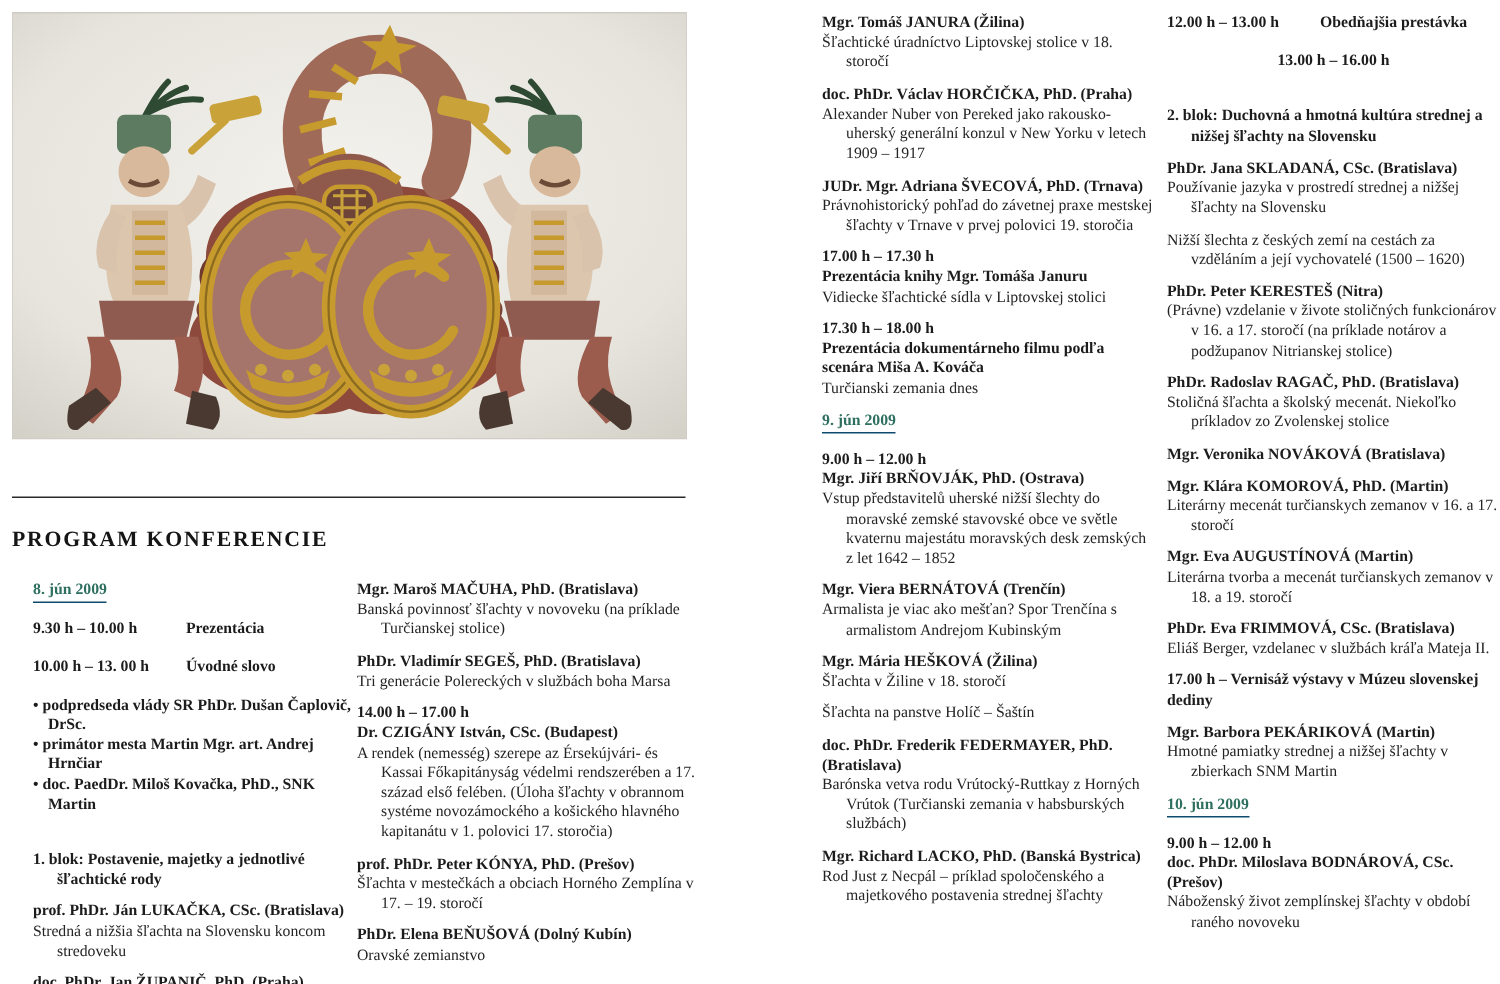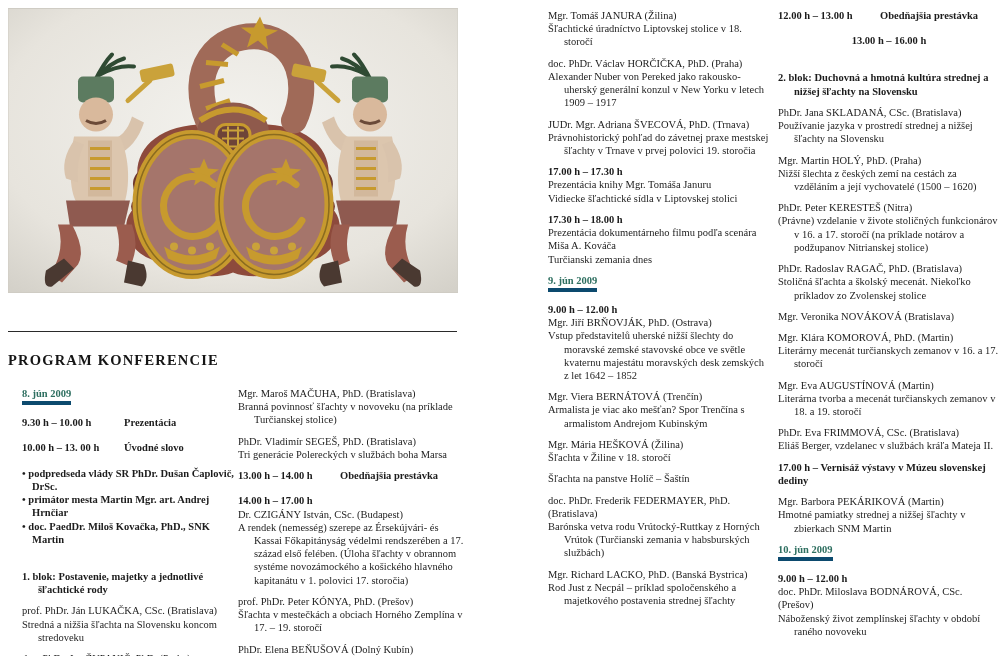--- a/index.html
+++ b/index.html
@@ -16,36 +16,36 @@
     font-weight:bold;font-size:14.5px;letter-spacing:1.2px;color:#151515;
   }
   .col{position:absolute;font-size:10.5px;line-height:1.26;}
   #col1{left:22px;top:387px;width:213px;}
   #col2{left:238px;top:387px;width:226px;}
   #col3{left:548px;top:9px;width:221px;}
   #col4{left:778px;top:9px;width:222px;}
   .entry{margin-bottom:8px;}
   .date-wrap{margin-bottom:11px;}
   .date{
-    color:#2e6f60;font-weight:bold;border-bottom:4px solid #0c4a6e;
+    color:#2e6f60;font-weight:bold;border-bottom:1px solid #0c4a6e;
     display:inline-block;padding-bottom:1px;
   }
   .timerow{margin-bottom:12px;}
   .time{font-weight:bold;}
   .timerow .time{display:inline-block;min-width:92px;margin-right:10px;}
   .timelabel{font-weight:bold;}
   .bullets{margin-bottom:10px;}
   .bullet{padding-left:10px;text-indent:-10px;font-weight:bold;}
   .bullet::before{content:"• ";}
   .block{
     font-weight:bold;
     padding-left:16px;text-indent:-16px;margin-top:24px;
   }
   .blockwrap .time{display:block;margin-bottom:2px;text-align:center;}
-  .name{font-weight:normal;}
+  .name{font-weight:bold;}
   .speaker .time{display:block;}
   .title{padding-left:16px;text-indent:-16px;color:#242424;}
   .note{font-weight:bold;}
 </style>
 </head>
 <body>
 
 <div class="photo-wrap">
   <svg viewBox="0 0 450 284">
     <defs>
@@ -156,27 +156,26 @@
       <div class="title">Stredná a nižšia šľachta na Slovensku koncom stredoveku</div>
     </div>
     <div class="entry speaker">
       <div class="name">doc. PhDr. Jan ŽUPANIČ, PhD. (Praha)</div>
       <div class="title">Nižší šlechta dědičných zemí a Uherska ve srovnávací perspektivě</div>
     </div>
   </div>
 <div class="col" id="col2">
     <div class="entry speaker">
       <div class="name">Mgr. Maroš MAČUHA, PhD. (Bratislava)</div>
-      <div class="title">Branná povinnosť šľachty v novoveku (na príklade Turčianskej stolice)</div>
+      <div class="title">Banská povinnosť šľachty v novoveku (na príklade Turčianskej stolice)</div>
     </div>
     <div class="entry speaker">
       <div class="name">PhDr. Vladimír SEGEŠ, PhD. (Bratislava)</div>
       <div class="title">Tri generácie Polereckých v službách boha Marsa</div>
     </div>
-    <div class="entry timerow"><span class="time">13.00 h – 14.00 h</span><span class="timelabel">Obedňajšia prestávka</span></div>
     <div class="entry speaker">
       <div class="time">14.00 h – 17.00 h</div>
       <div class="name">Dr. CZIGÁNY István, CSc. (Budapest)</div>
       <div class="title">A rendek (nemesség) szerepe az Érsekújvári- és Kassai Főkapitányság védelmi rendszerében a 17. század első felében. (Úloha šľachty v obrannom systéme novozámockého a košického hlavného kapitanátu v 1. polovici 17. storočia)</div>
     </div>
     <div class="entry speaker">
       <div class="name">prof. PhDr. Peter KÓNYA, PhD. (Prešov)</div>
       <div class="title">Šľachta v mestečkách a obciach Horného Zemplína v 17. – 19. storočí</div>
     </div>
     <div class="entry speaker">
@@ -237,21 +236,20 @@
     <div class="entry timerow"><span class="time">12.00 h – 13.00 h</span><span class="timelabel">Obedňajšia prestávka</span></div>
     <div class="entry blockwrap">
       <div class="time">13.00 h – 16.00 h</div>
       <div class="block">2. blok: Duchovná a hmotná kultúra strednej a nižšej šľachty na Slovensku</div>
     </div>
     <div class="entry speaker">
       <div class="name">PhDr. Jana SKLADANÁ, CSc. (Bratislava)</div>
       <div class="title">Používanie jazyka v prostredí strednej a nižšej šľachty na Slovensku</div>
     </div>
     <div class="entry speaker">
-      <div class="name">Mgr. Martin HOLÝ, PhD. (Praha)</div>
       <div class="title">Nižší šlechta z českých zemí na cestách za vzděláním a její vychovatelé (1500 – 1620)</div>
     </div>
     <div class="entry speaker">
       <div class="name">PhDr. Peter KERESTEŠ (Nitra)</div>
       <div class="title">(Právne) vzdelanie v živote stoličných funkcionárov v 16. a 17. storočí (na príklade notárov a podžupanov Nitrianskej stolice)</div>
     </div>
     <div class="entry speaker">
       <div class="name">PhDr. Radoslav RAGAČ, PhD. (Bratislava)</div>
       <div class="title">Stoličná šľachta a školský mecenát. Niekoľko príkladov zo Zvolenskej stolice</div>
     </div>

